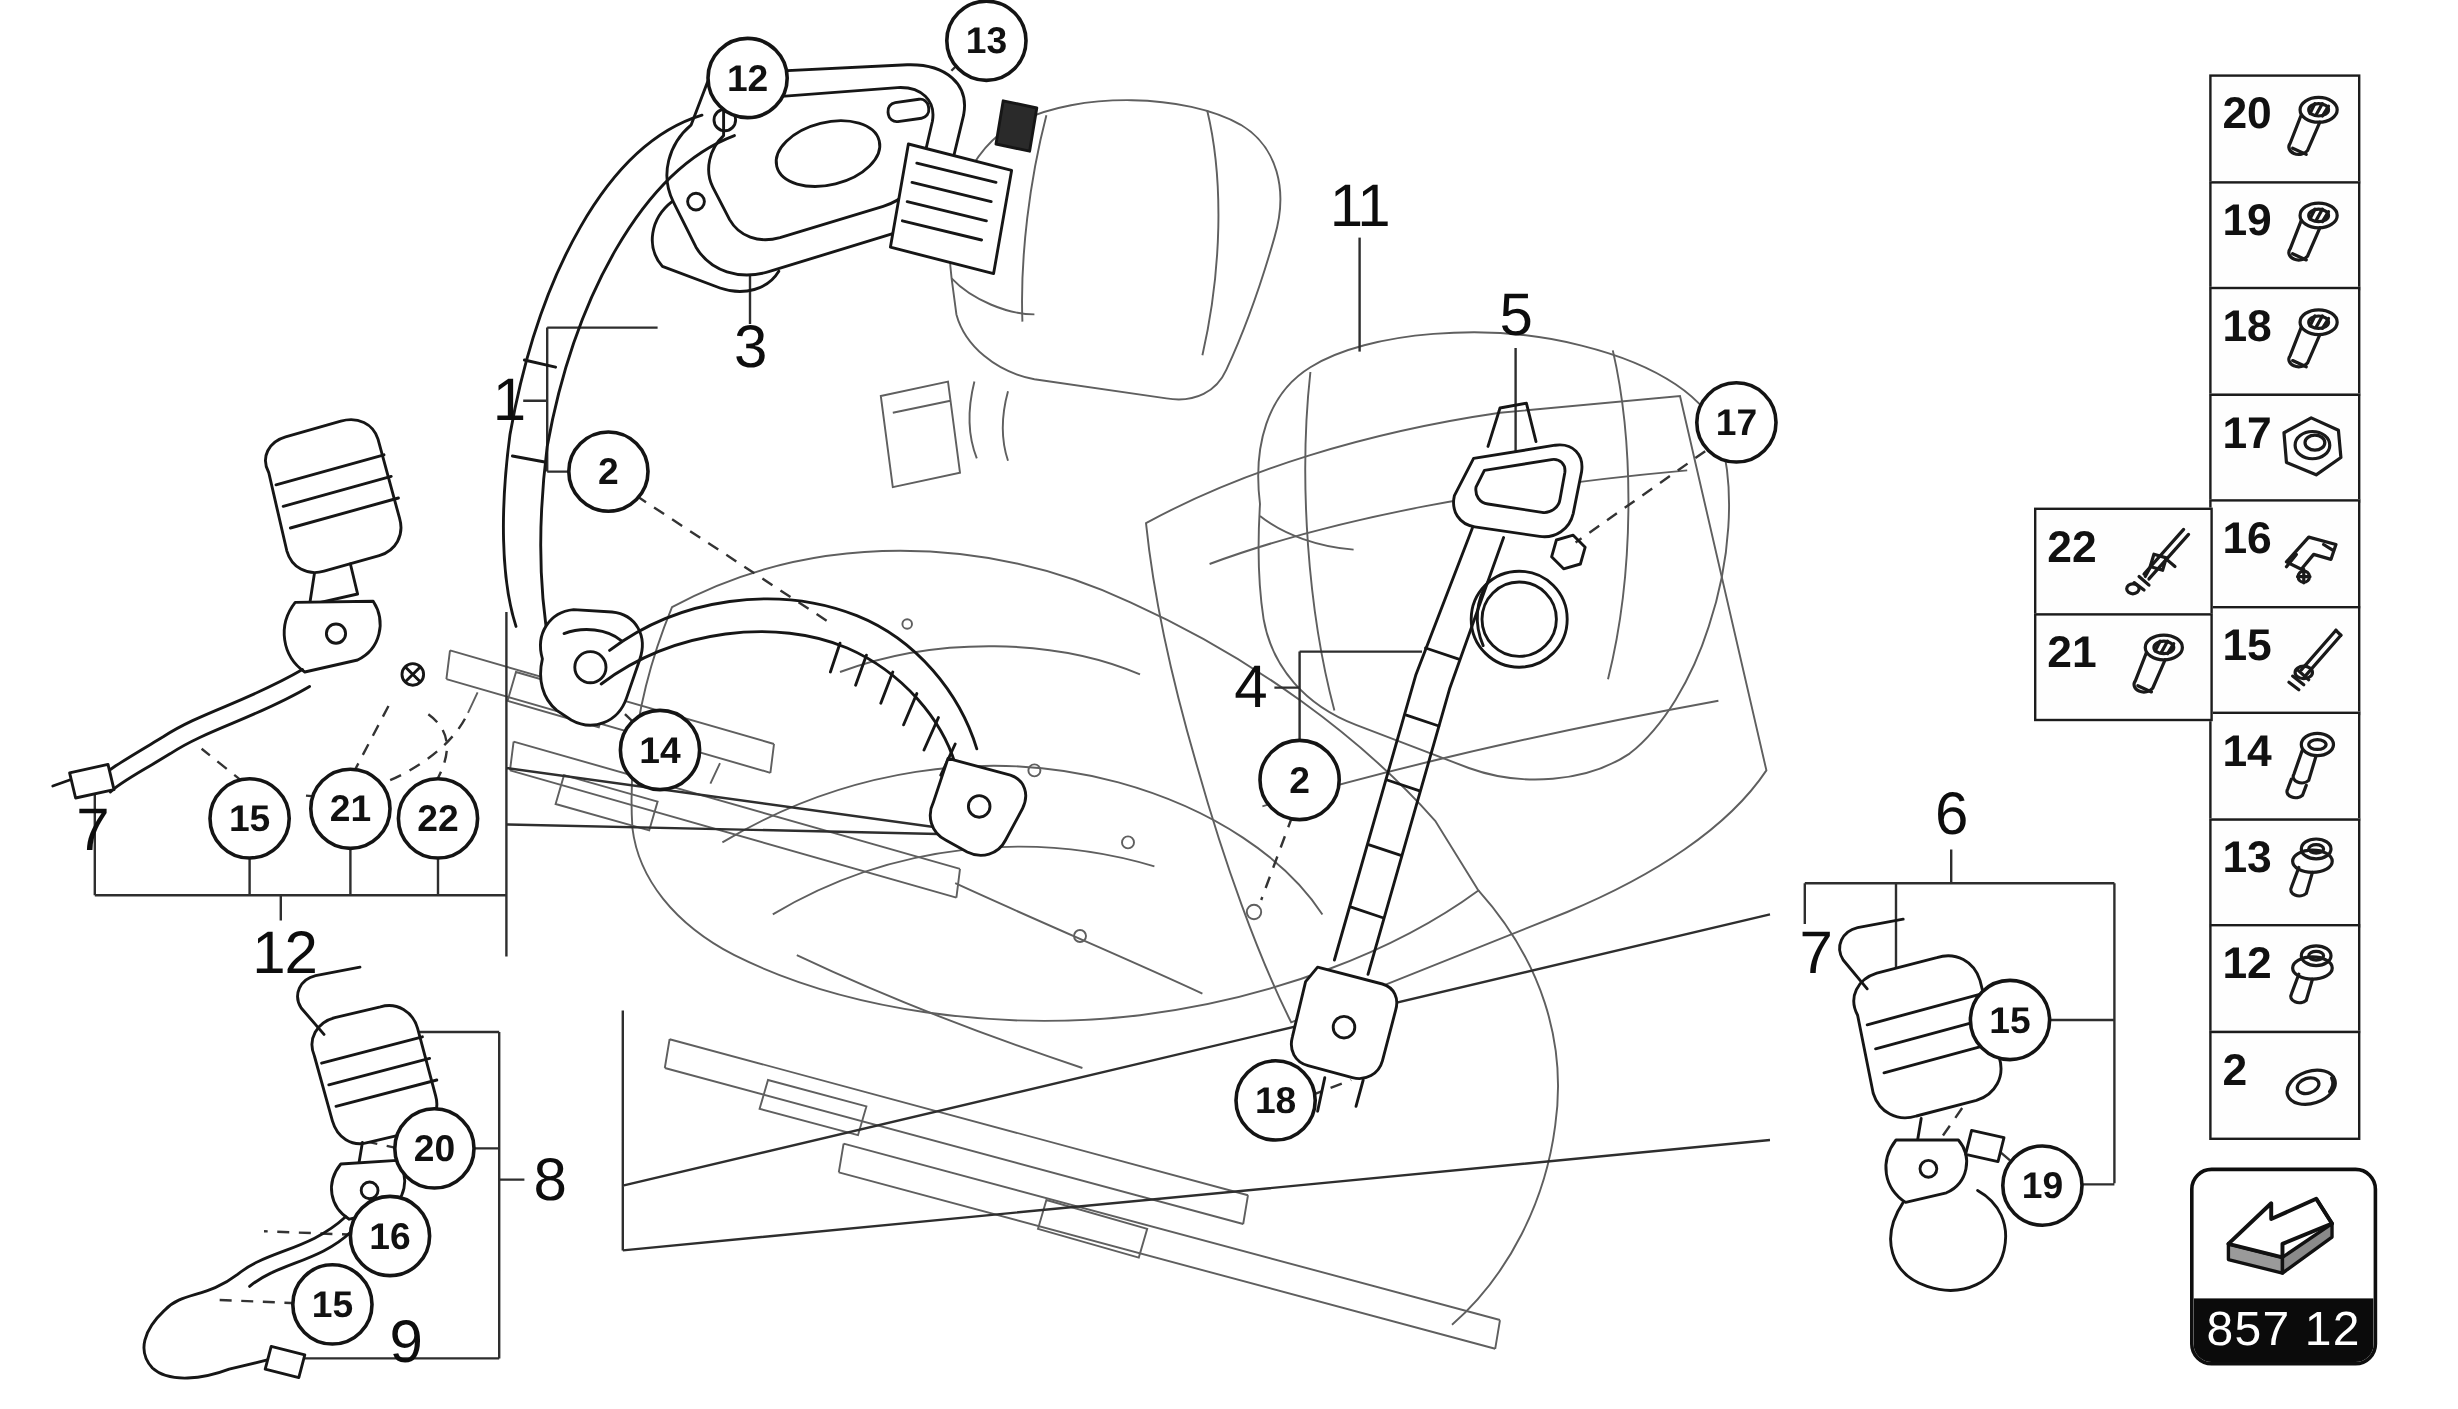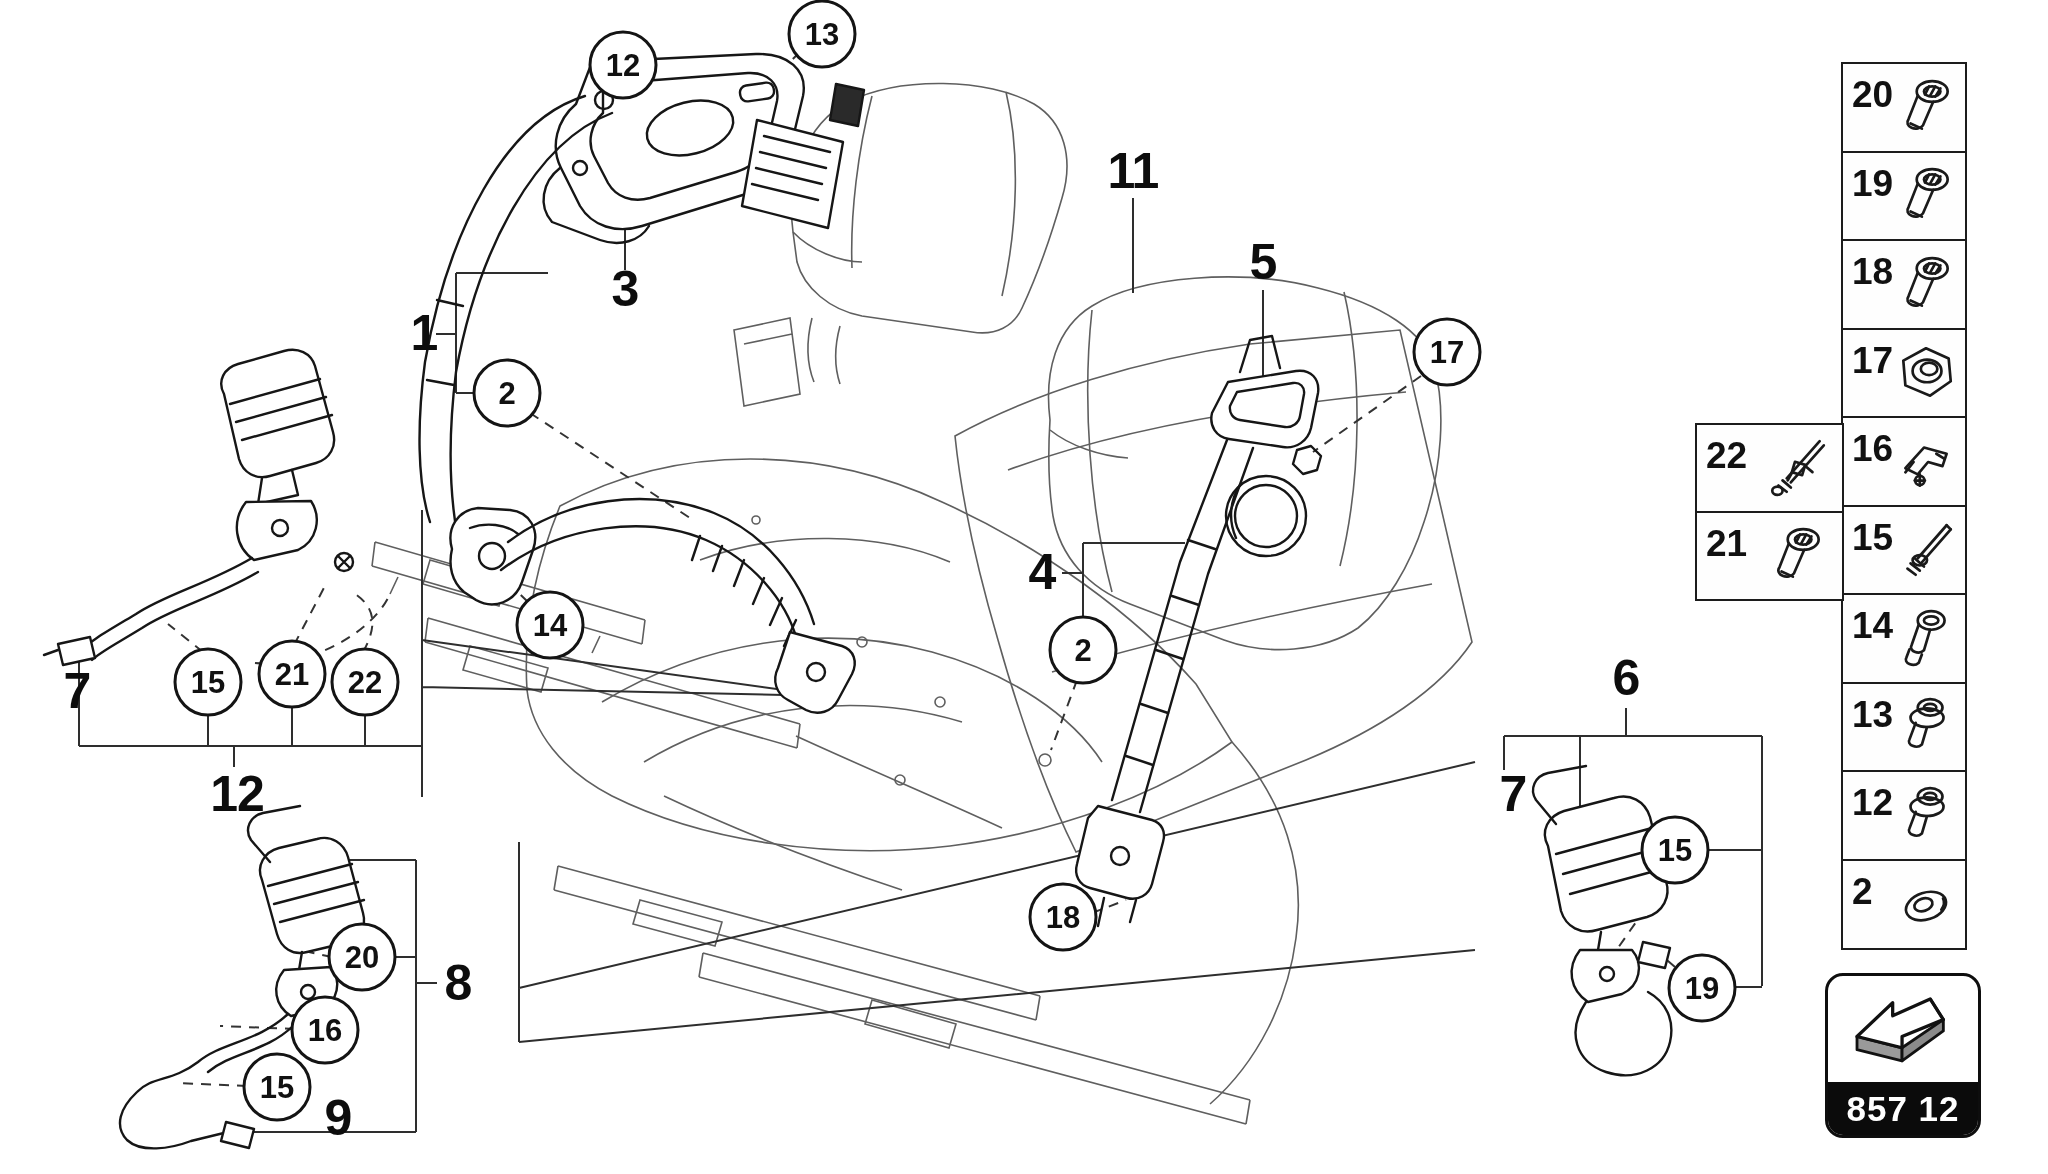--- a/index.html
+++ b/index.html
@@ -9,36 +9,36 @@
   svg.draw{position:absolute;left:0;top:0;}
   .frame path, .frame circle, .frame ellipse, .frame rect{fill:none;stroke:#5f5f5f;stroke-width:1.6;}
   .parts path, .parts circle, .parts ellipse, .parts rect{fill:none;stroke:#161616;stroke-width:2.4;stroke-linejoin:round;stroke-linecap:round;}
   .parts .wfill{fill:#ffffff;}
   .parts .dfill{fill:#2a2a2a;stroke:#161616;}
   .leaders path{fill:none;stroke:#2e2e2e;stroke-width:2;}
   .dashes path{fill:none;stroke:#333333;stroke-width:2;stroke-dasharray:10 8;}
   .balloon{position:absolute;width:63px;height:63px;border:3.5px solid #141414;border-radius:50%;
       background:#fff;display:flex;align-items:center;justify-content:center;
       font-weight:bold;font-size:31px;color:#111;transform:translate(-50%,-50%);z-index:5;}
-  .plabel{position:absolute;font-weight:bold;font-size:50px;color:#0d0d0d;transform:translate(-50%,-50%);z-index:5;letter-spacing:-1px;}
+  .plabel{position:absolute;font-weight:normal;font-size:50px;color:#0d0d0d;transform:translate(-50%,-50%);z-index:5;letter-spacing:-1px;}
   
   .legend-main{position:absolute;left:1841px;top:62px;width:126px;height:888px;display:flex;flex-direction:column;z-index:6;}
   .legend-side{position:absolute;left:1695px;top:423px;width:149px;height:178px;display:flex;flex-direction:column;z-index:6;}
   .lcell{position:relative;flex:1;border:2.5px solid #1c1c1c;margin-top:-2.5px;background:#fefefe;}
   .lcell:first-child{margin-top:0;}
   .lnum{position:absolute;left:9px;top:10px;font-weight:bold;font-size:37px;color:#111;}
   .licon{position:absolute;right:6px;top:50%;transform:translateY(-50%);width:66px;height:66px;}
   .legend-side .licon{right:12px;}
   .sym{fill:none;stroke:#1a1a1a;stroke-width:2.6;stroke-linejoin:round;stroke-linecap:round;}
   
   .badge{position:absolute;left:1825px;top:973px;width:150px;height:159px;border:3.5px solid #0e0e0e;
       border-radius:18px;overflow:hidden;background:#fff;z-index:6;}
   .badge-top{height:106px;display:flex;align-items:center;justify-content:center;}
   .badge-code{height:53px;background:#0b0b0b;color:#fff;display:flex;align-items:center;justify-content:center;
-      font-weight:bold;font-size:35px;letter-spacing:1px;}
+      font-weight:normal;font-size:40px;letter-spacing:1px;}
   .hiddendefs{position:absolute;width:0;height:0;overflow:hidden;}
 </style>
 </head>
 <body>
 
 <div id="stage">
 
   <svg class="hiddendefs" aria-hidden="true">
     <defs>
       <g id="sym-socket-bolt" class="sym">

